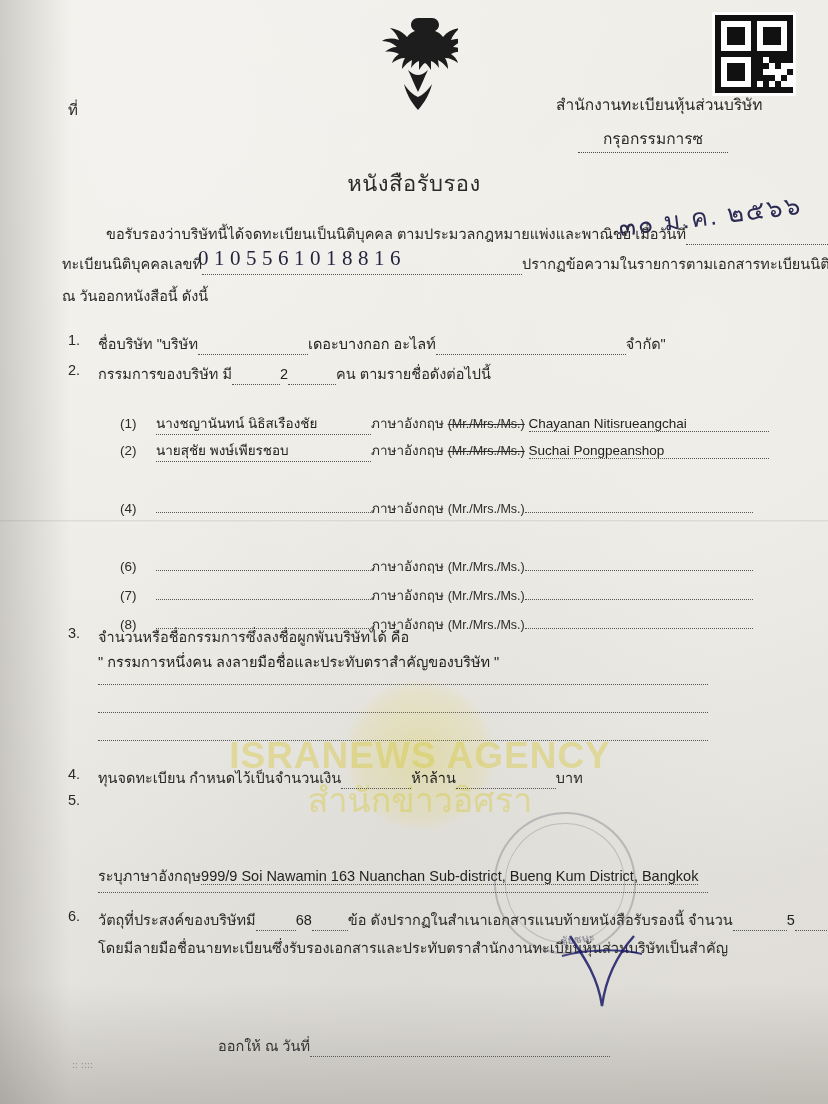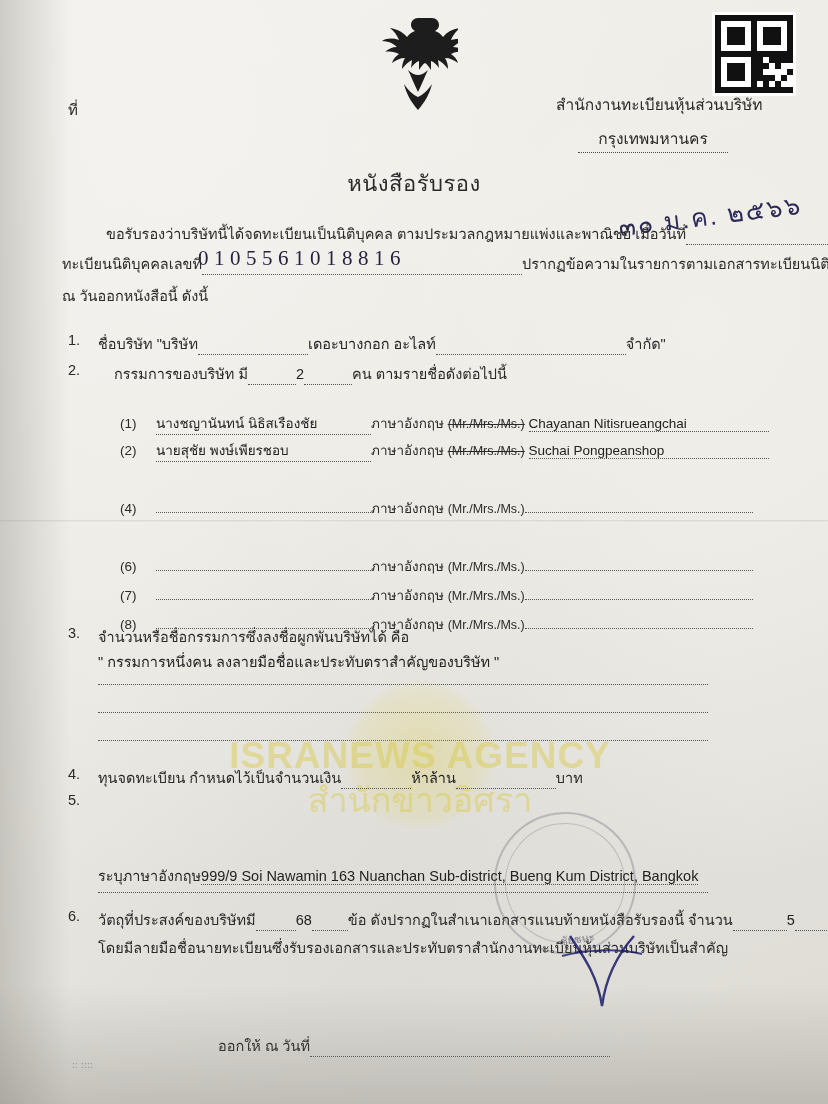--- a/index.html
+++ b/index.html
@@ -350,21 +350,21 @@
         <i style="background: rgb(17, 17, 17);"></i>
         <i style="background: rgb(17, 17, 17);"></i>
         <i style="background: rgb(17, 17, 17);"></i>
       </div>
   </div>
 
   <div class="at-label">ที่</div>
 
   <div class="office">
     <span>สำนักงานทะเบียนหุ้นส่วนบริษัท</span>
-    <span class="line2">กรุงเทพมหานคร</span>
+    <span class="line2">กรุอกรรมการซ</span>
   </div>
 
   <div class="title">หนังสือรับรอง</div>
 
   <div class="hw-date">๓๐ ม.ค. ๒๕๖๖</div>
 
   <div class="para1">
     <span>ขอรับรองว่าบริษัทนี้ได้จดทะเบียนเป็นนิติบุคคล ตามประมวลกฎหมายแพ่งและพาณิชย์ เมื่อวันที่</span><span class="dotfill" style="width:190px"></span>
   </div>
 
@@ -375,21 +375,21 @@
   </div>
 
   <div class="para3">ณ วันออกหนังสือนี้ ดังนี้</div>
 
   <div class="num" style="left:68px;top:332px;">1.</div>
   <div class="item" style="left:98px;top:332px;width:700px;white-space:nowrap;">
     <span>ชื่อบริษัท "บริษัท</span><span class="dotfill" style="width:110px"></span><span class="typed">เดอะบางกอก อะไลท์</span><span class="dotfill" style="width:190px"></span><span>จำกัด"</span>
   </div>
 
   <div class="num" style="left:68px;top:362px;">2.</div>
-  <div class="item" style="left:98px;top:362px;white-space:nowrap;margin-left:16px;">
+  <div class="item" style="left:98px;top:362px;white-space:nowrap;">
     <span>กรรมการของบริษัท มี</span><span class="dotfill" style="width:48px"></span><span class="typed">2</span><span class="dotfill" style="width:48px"></span><span>คน ตามรายชื่อดังต่อไปนี้</span>
   </div>
 
   <div class="dir-row" style="left:120px;top:392px;">
     <span style="display:inline-block;width:36px">(1)</span><span class="typed" style="display:inline-block;width:215px;border-bottom:1px dotted #555;">นางชญานันทน์  นิธิสเรืองชัย</span><span>ภาษาอังกฤษ</span> <span class="small strike">(Mr./Mrs./Ms.)</span> <span class="typed" style="display:inline-block;width:240px;border-bottom:1px dotted #555;">Chayanan  Nitisrueangchai</span>
   </div>
 
   <div class="dir-row" style="left:120px;top:419px;">
     <span style="display:inline-block;width:36px">(2)</span><span class="typed" style="display:inline-block;width:215px;border-bottom:1px dotted #555;">นายสุชัย  พงษ์เพียรชอบ</span><span>ภาษาอังกฤษ</span> <span class="small strike">(Mr./Mrs./Ms.)</span> <span class="typed" style="display:inline-block;width:240px;border-bottom:1px dotted #555;">Suchai  Pongpeanshop</span>
   </div>

